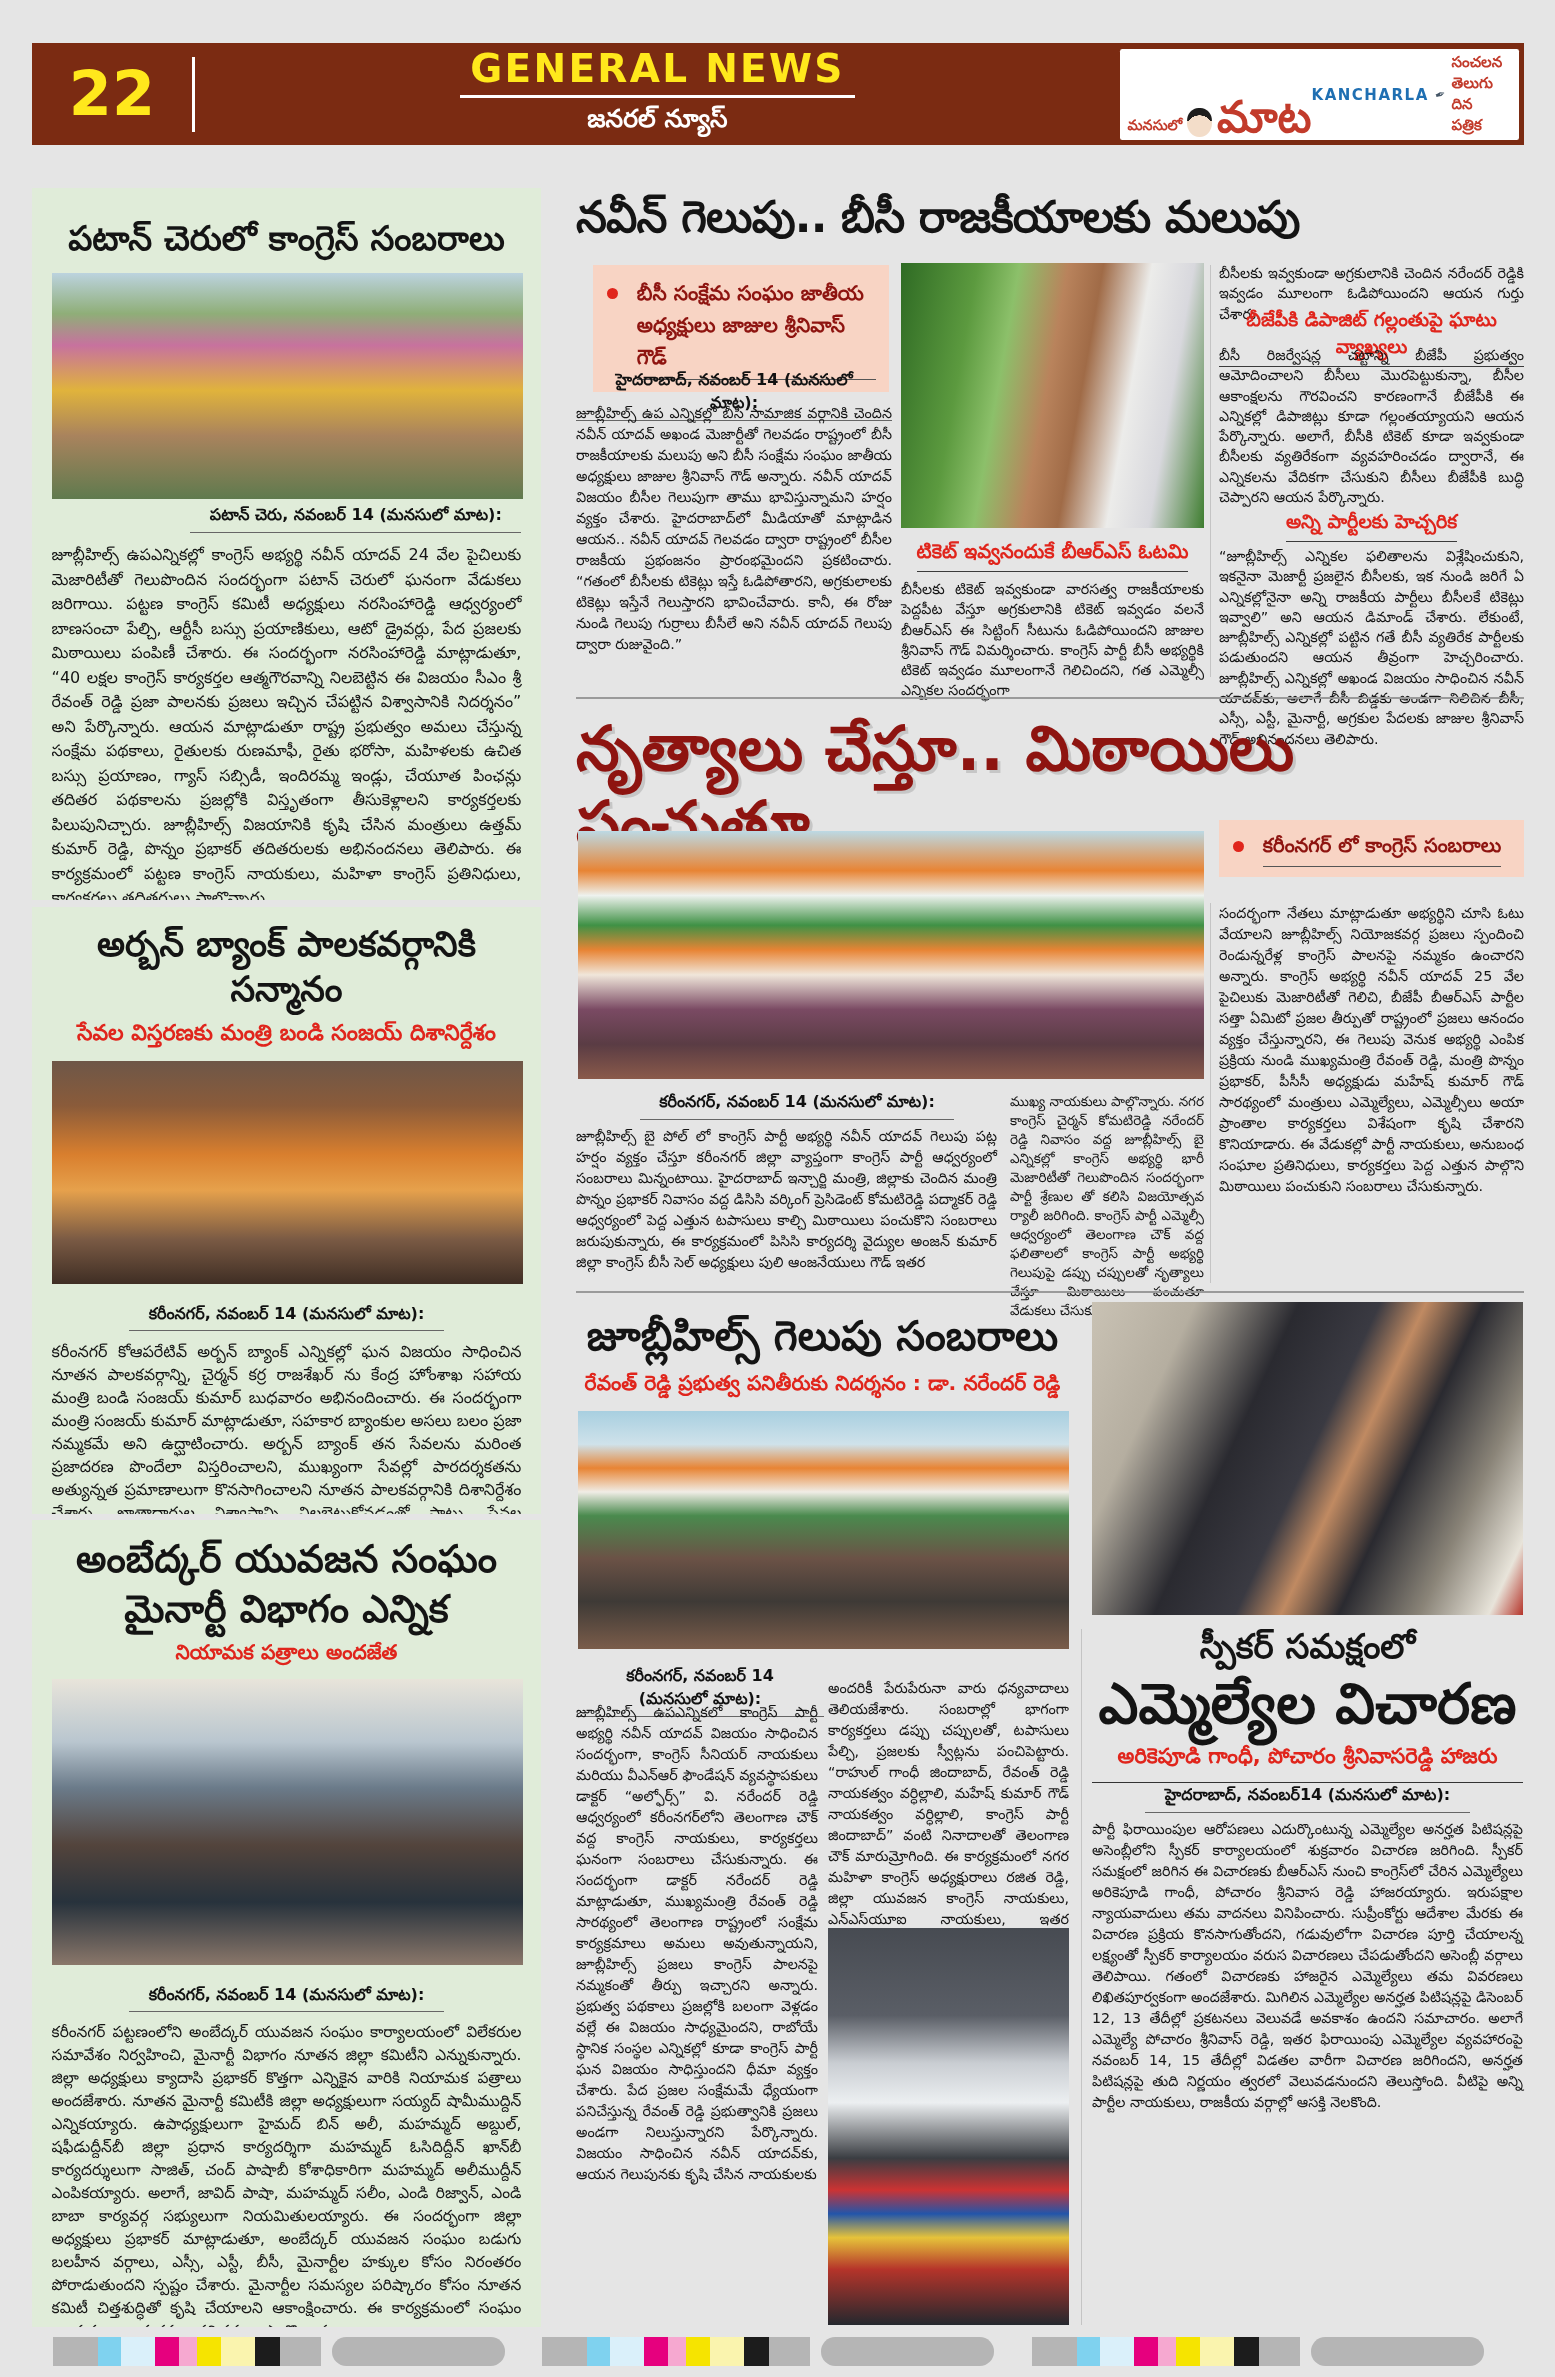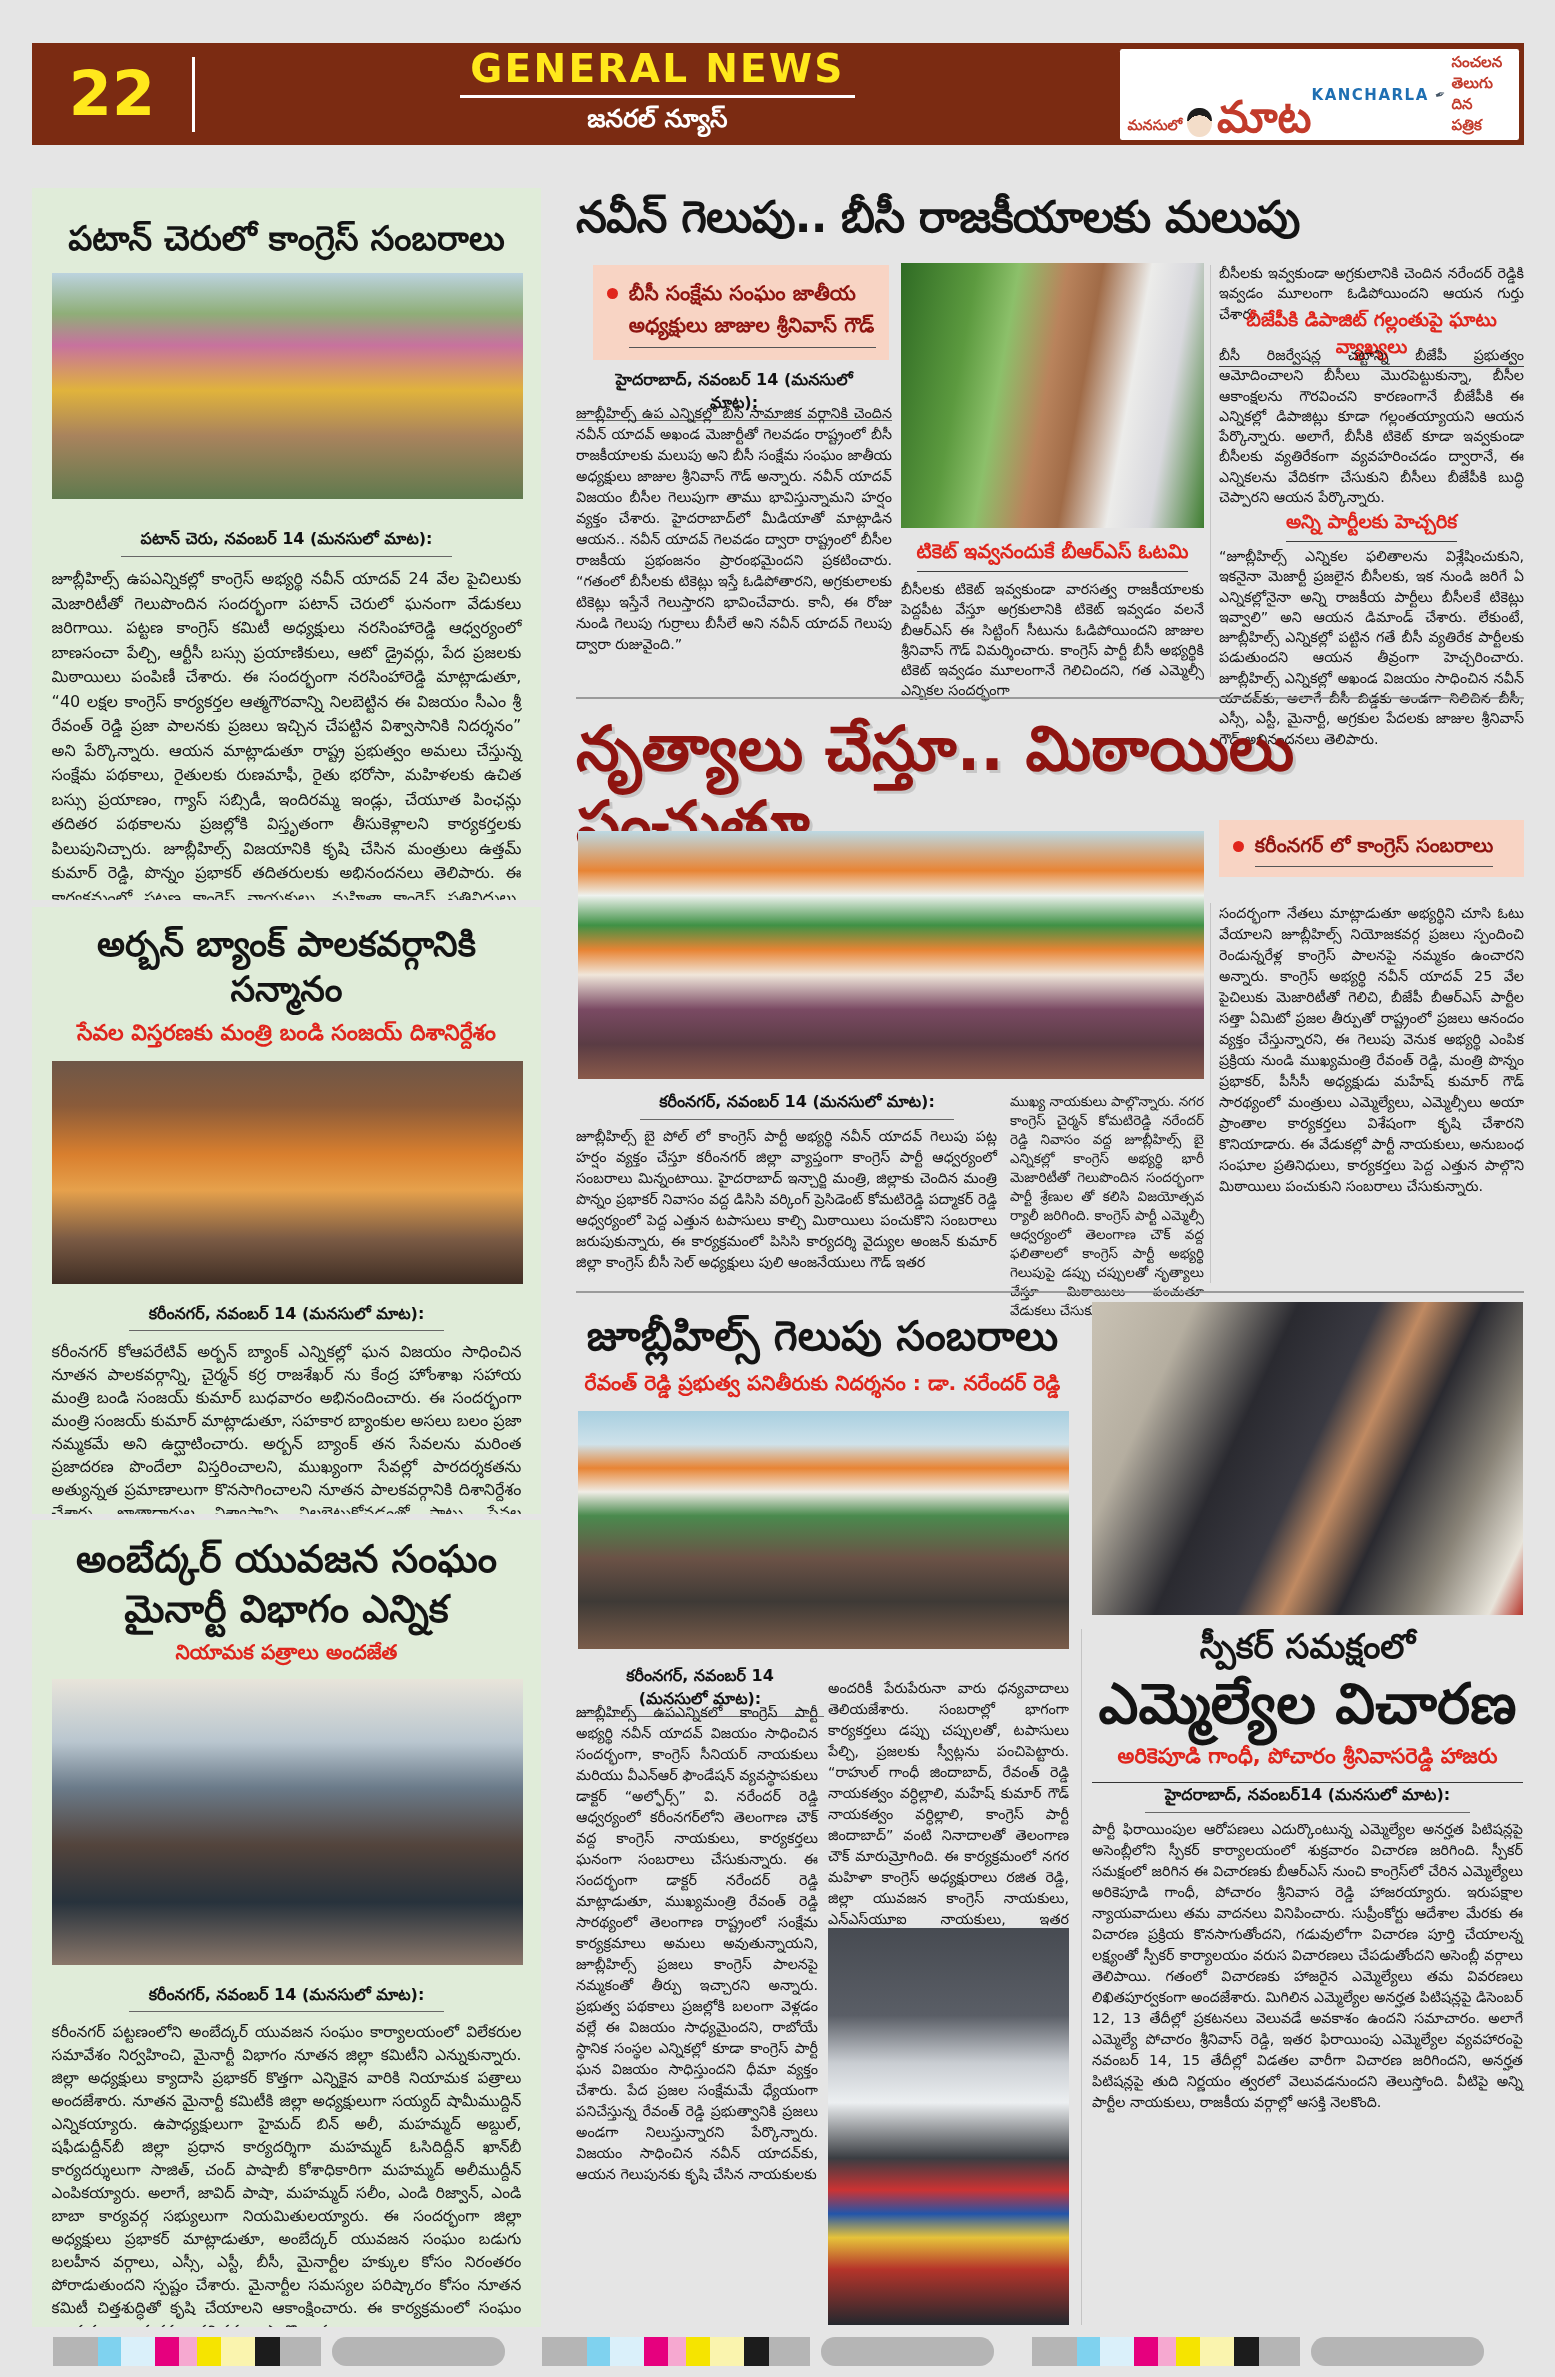--- a/index.html
+++ b/index.html
@@ -31,21 +31,21 @@
   .tag-bottom{font-size:15px;font-weight:bold;color:#c23b2b;}
   .logo-bar{height:9.8px;background:#5c5d9e;border-radius:1.5px;margin:3.8px 4.5px 0;}
   
   .green-block{background:#e0ecd9;box-sizing:border-box;padding:12px 19.6px;overflow:hidden;}
   .headline{font-weight:bold;color:#141414;text-align:center;}
   .sub-red{color:#e0251c;font-weight:bold;text-align:center;}
   .dateline{text-align:center;font-weight:bold;font-size:16px;color:#111;}
   .dateline span{display:inline-block;border-bottom:1.5px solid #666;padding:0 19.6px 3.8px;}
   .bodytext{text-align:justify;color:#141414;}
   .photo{display:block;}
-  .kicker{background:#f8d4c4;box-sizing:border-box;display:flex;gap:11px;padding:12px 13.5px;align-items:flex-start;}
+  .kicker{background:#f8d4c4;box-sizing:border-box;display:flex;gap:19px;padding:12px 13.5px;align-items:flex-start;}
   .kicker .dot{width:11.3px;height:11.3px;border-radius:50%;background:#e0251c;margin-top:10.5px;flex:0 0 11.3px;}
   .kicker .ktext{font-size:20.3px;line-height:32px;font-weight:bold;color:#8e1410;
                  border-bottom:1.5px solid #555;padding-bottom:6px;}
   .ul-dark{display:inline-block;border-bottom:1.5px solid #3a3a3a;padding-bottom:3.8px;}
   .hline{background:#9a9a9a;height:1.5px;}
   .vline{background:#c4c4c4;width:0.8px;}
   
   .regbar{position:absolute;top:2337px;height:29px;display:flex;align-items:stretch;}
   .regbar div{height:100%;}
   .rb-gray{background:#b5b5b5;}
@@ -83,21 +83,21 @@
         <span class="tag-bottom">సంచలన తెలుగు దిన పత్రిక</span>
       </div>
       <div class="logo-bar"></div>
     </div>
   </header>
 
   <section class="abs green-block" style="left:32px;top:188px;width:509px;height:712px;">
     <div class="headline" style="font-size:34px;line-height:45px;margin-top:16px;">పటాన్ చెరులో కాంగ్రెస్ సంబరాలు</div>
     <div class="photo" style="width:471px;height:226px;margin:12px auto 0;
          background:linear-gradient(180deg,#bcd3de 0%,#8fae78 18%,#c7729e 32%,#e0b33c 52%,#a9835d 72%,#5f7a4e 100%);"></div>
-    <div class="dateline" style="margin-top:30px;"><span>పటాన్ చెరు, నవంబర్ 14 (మనసులో మాట):</span></div>
+    <div class="dateline" style="margin-top:6px;text-align:right;"><span>పటాన్ చెరు, నవంబర్ 14 (మనసులో మాట):</span></div>
     <div class="bodytext" style="font-size:16px;line-height:24.5px;margin-top:10.5px;">జూబ్లీహిల్స్ ఉపఎన్నికల్లో కాంగ్రెస్ అభ్యర్థి నవీన్ యాదవ్ 24 వేల పైచిలుకు మెజారిటీతో గెలుపొందిన సందర్భంగా పటాన్ చెరులో ఘనంగా వేడుకలు జరిగాయి. పట్టణ కాంగ్రెస్ కమిటీ అధ్యక్షులు నరసింహారెడ్డి ఆధ్వర్యంలో బాణసంచా పేల్చి, ఆర్టీసీ బస్సు ప్రయాణికులు, ఆటో డ్రైవర్లు, పేద ప్రజలకు మిఠాయిలు పంపిణీ చేశారు. ఈ సందర్భంగా నరసింహారెడ్డి మాట్లాడుతూ, “40 లక్షల కాంగ్రెస్ కార్యకర్తల ఆత్మగౌరవాన్ని నిలబెట్టిన ఈ విజయం సీఎం శ్రీ రేవంత్ రెడ్డి ప్రజా పాలనకు ప్రజలు ఇచ్చిన చేపట్టిన విశ్వాసానికి నిదర్శనం” అని పేర్కొన్నారు. ఆయన మాట్లాడుతూ రాష్ట్ర ప్రభుత్వం అమలు చేస్తున్న సంక్షేమ పథకాలు, రైతులకు రుణమాఫీ, రైతు భరోసా, మహిళలకు ఉచిత బస్సు ప్రయాణం, గ్యాస్ సబ్సిడీ, ఇందిరమ్మ ఇండ్లు, చేయూత పింఛన్లు తదితర పథకాలను ప్రజల్లోకి విస్తృతంగా తీసుకెళ్లాలని కార్యకర్తలకు పిలుపునిచ్చారు. జూబ్లీహిల్స్ విజయానికి కృషి చేసిన మంత్రులు ఉత్తమ్ కుమార్ రెడ్డి, పొన్నం ప్రభాకర్ తదితరులకు అభినందనలు తెలిపారు. ఈ కార్యక్రమంలో పట్టణ కాంగ్రెస్ నాయకులు, మహిళా కాంగ్రెస్ ప్రతినిధులు, కార్యకర్తలు తదితరులు పాల్గొన్నారు.</div>
   </section>
 
   <section class="abs green-block" style="left:32px;top:907px;width:509px;height:607px;">
     <div class="headline" style="font-size:35px;line-height:45px;margin-top:3px;">అర్బన్ బ్యాంక్ పాలకవర్గానికి సన్మానం</div>
     <div class="sub-red" style="font-size:22px;margin-top:7.5px;">సేవల విస్తరణకు మంత్రి బండి సంజయ్ దిశానిర్దేశం</div>
     <div class="photo" style="width:471px;height:223px;margin:10.5px auto 0;
          background:linear-gradient(180deg,#6e5748 0%,#8a5b3a 20%,#d97f2e 42%,#e6a14c 58%,#7a5a44 80%,#3f2e24 100%);"></div>
     <div class="dateline" style="margin-top:19.6px;"><span>కరీంనగర్, నవంబర్ 14 (మనసులో మాట):</span></div>
     <div class="bodytext" style="font-size:16px;line-height:23px;margin-top:9px;">కరీంనగర్ కోఆపరేటివ్ అర్బన్ బ్యాంక్ ఎన్నికల్లో ఘన విజయం సాధించిన నూతన పాలకవర్గాన్ని, చైర్మన్ కర్ర రాజశేఖర్ ను కేంద్ర హోంశాఖ సహాయ మంత్రి బండి సంజయ్ కుమార్ బుధవారం అభినందించారు. ఈ సందర్భంగా మంత్రి సంజయ్ కుమార్ మాట్లాడుతూ, సహకార బ్యాంకుల అసలు బలం ప్రజా నమ్మకమే అని ఉద్ఘాటించారు. అర్బన్ బ్యాంక్ తన సేవలను మరింత ప్రజాదరణ పొందేలా విస్తరించాలని, ముఖ్యంగా సేవల్లో పారదర్శకతను అత్యున్నత ప్రమాణాలుగా కొనసాగించాలని నూతన పాలకవర్గానికి దిశానిర్దేశం చేశారు. ఖాతాదారుల విశ్వాసాన్ని నిలబెట్టుకోవడంతో పాటు, సేవల నాణ్యతను మరింత మెరుగుపరచాల్సిన అవసరం ఉందని మంత్రి పేర్కొన్నారు. కొత్త పాలకవర్గం ఆధ్వర్యంలో బ్యాంక్ మరింత ప్రగతి సాధించాలని ఆకాంక్షించారు. ఈ కార్యక్రమంలో బ్యాంక్ డైరెక్టర్లు, సభ్యులు మరియు స్థానిక నాయకులు పాల్గొన్నారు.</div>

